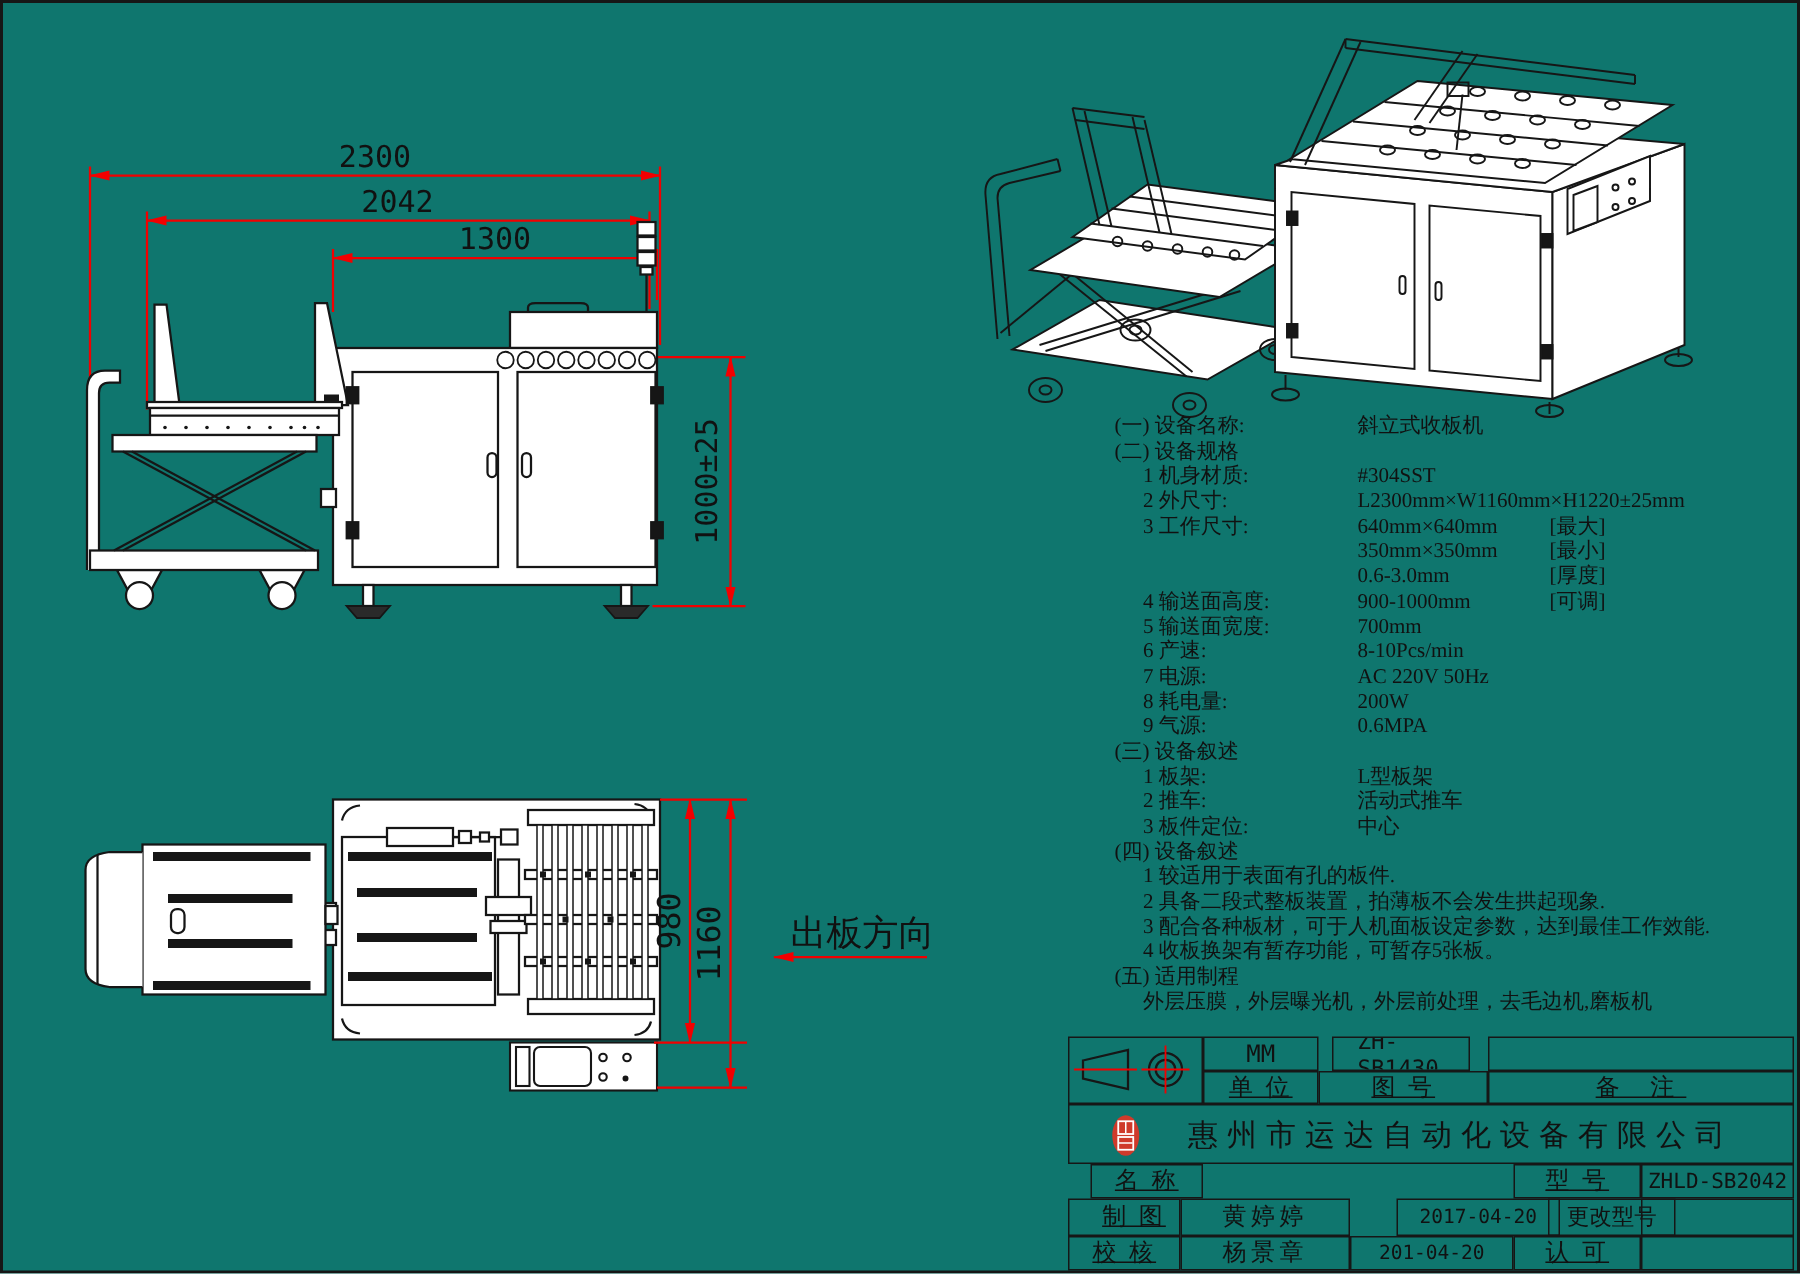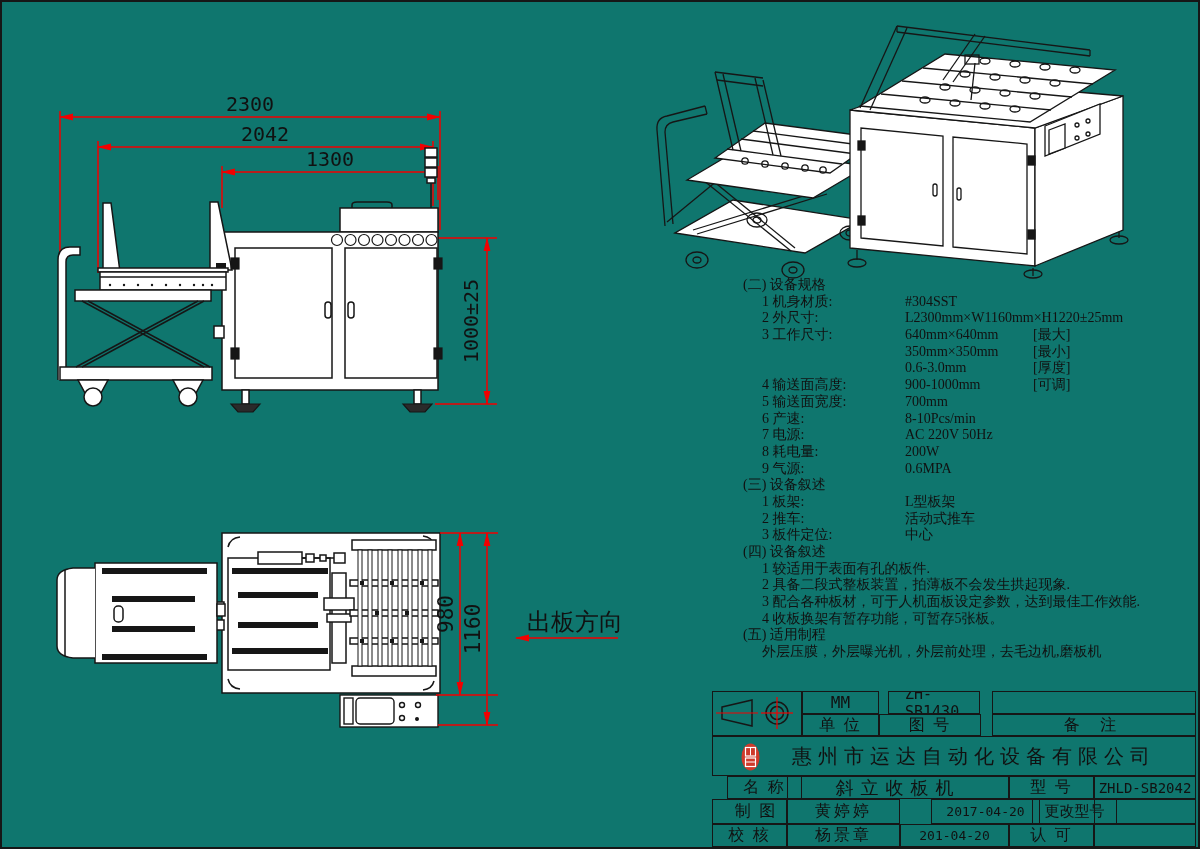--- a/index.html
+++ b/index.html
@@ -21,21 +21,21 @@
   .srow.itm .c1{min-width:143px;}
   .srow .c2{display:inline-block;min-width:128px;}
   .srow .c3{display:inline-block;}
 
   
   .titleblock{position:absolute;left:712px;top:691px;width:484px;height:156px;}
   .cell{position:absolute;border:1.5px solid #161616;box-sizing:border-box;
         display:flex;align-items:center;justify-content:center;
         font-family:"Liberation Sans",sans-serif;color:#111;overflow:hidden;}
   .mono{font-family:"DejaVu Sans Mono",monospace;}
-  .lab16{font-size:16px;letter-spacing:2px;}
+  .lab16{font-size:16px;letter-spacing:2px;text-decoration:underline;}
   .company{font-size:20px;letter-spacing:6px;font-weight:500;padding-left:40px;}
   .stamp{position:absolute;left:28px;top:6px;width:19px;height:28px;}
 </style>
 </head>
 <body>
 
 <div class="page">
   <div class="page-border"></div>
 
   <svg class="side-view" style="left:40px;top:90px;" width="480" height="345" viewBox="0 0 480 345">
@@ -315,20 +315,21 @@
         <polygon points="404,122 420,116 420,140 404,146" fill="#fff"></polygon>
         <circle cx="432" cy="117" r="2"></circle>
           <circle cx="443" cy="113" r="2"></circle>
         <circle cx="432" cy="130" r="2"></circle>
           <circle cx="443" cy="126" r="2"></circle>
       </g>
     </g>
   </svg>
 
   <div class="specs">
+    <div class="srow sec"><span class="c1">(一) 设备名称:</span><span class="c2">斜立式收板机</span></div>
     <div class="srow sec"><span class="c1">(二) 设备规格</span></div>
     <div class="srow itm"><span class="c1">1 机身材质:</span><span class="c2">#304SST</span></div>
     <div class="srow itm"><span class="c1">2 外尺寸:</span><span class="c2">L2300mm×W1160mm×H1220±25mm</span></div>
     <div class="srow itm"><span class="c1">3 工作尺寸:</span><span class="c2">640mm×640mm</span><span class="c3">[最大]</span></div>
     <div class="srow itm"><span class="c1"></span><span class="c2">350mm×350mm</span><span class="c3">[最小]</span></div>
     <div class="srow itm"><span class="c1"></span><span class="c2">0.6-3.0mm</span><span class="c3">[厚度]</span></div>
     <div class="srow itm"><span class="c1">4 输送面高度:</span><span class="c2">900-1000mm</span><span class="c3">[可调]</span></div>
     <div class="srow itm"><span class="c1">5 输送面宽度:</span><span class="c2">700mm</span></div>
     <div class="srow itm"><span class="c1">6 产速:</span><span class="c2">8-10Pcs/min</span></div>
     <div class="srow itm"><span class="c1">7 电源:</span><span class="c2">AC 220V 50Hz</span></div>
@@ -354,37 +355,36 @@
         <line x1="2" y1="20" x2="44" y2="20" stroke="#f20000" stroke-width="1.2"></line>
         <circle cx="63" cy="20" r="11" fill="none" stroke="#161616" stroke-width="1.5"></circle>
         <circle cx="63" cy="20" r="6.5" fill="none" stroke="#161616" stroke-width="1.5"></circle>
         <line x1="47" y1="20" x2="79" y2="20" stroke="#f20000" stroke-width="1.2"></line>
         <line x1="63" y1="4" x2="63" y2="36" stroke="#f20000" stroke-width="1.2"></line>
       </svg>
     </div>
     <div class="cell mono" style="left:90px;top:0;width:77px;height:23px;font-size:16px;">MM</div>
     <div class="cell lab16" style="left:90px;top:23px;width:77px;height:22px;">单 位</div>
     <div class="cell mono" style="left:176px;top:0;width:92px;height:23px;font-size:15px;padding-left:16px;">ZH-SB1430</div>
-    <div class="cell lab16" style="left:167px;top:23px;width:102px;height:22px;">图 号</div>
+    <div class="cell lab16" style="left:167px;top:23px;width:113px;height:22px;">图 号</div>
     <div class="cell" style="left:280px;top:0;width:204px;height:23px;"></div>
     <div class="cell lab16" style="left:280px;top:23px;width:204px;height:22px;letter-spacing:8px;">备 注</div>
 
     <div class="cell company" style="left:0;top:45px;width:484px;height:40px;">
       <svg class="stamp" viewBox="0 0 19 28">
         <ellipse cx="9.5" cy="14" rx="9" ry="13.5" fill="#cf3a2b"></ellipse>
         <rect x="4.5" y="4.5" width="10" height="8.5" fill="none" stroke="#fff" stroke-width="1.2"></rect>
         <rect x="4.5" y="15" width="10" height="8.5" fill="none" stroke="#fff" stroke-width="1.2"></rect>
         <line x1="9.5" y1="5" x2="9.5" y2="12.5" stroke="#fff" stroke-width="1"></line>
         <line x1="5" y1="19" x2="14" y2="19" stroke="#fff" stroke-width="1"></line>
       </svg>
       <span>惠州市运达自动化设备有限公司</span>
     </div>
 
     <div class="cell lab16" style="left:0;top:85px;width:75px;height:23px;margin-left:15px;">名 称</div>
-    <div class="cell cjk" style="left:75px;top:85px;width:222px;height:23px;font-size:18px;letter-spacing:7px;">斜立收板机</div>
     <div class="cell lab16" style="left:297px;top:85px;width:85px;height:23px;">型 号</div>
     <div class="cell mono" style="left:382px;top:85px;width:102px;height:23px;font-size:14px;">ZHLD-SB2042</div>
 
     <div class="cell lab16" style="left:0;top:108px;width:75px;height:25px;padding-left:13px;">制 图</div>
     <div class="cell cjk" style="left:75px;top:108px;width:113px;height:25px;font-size:16px;letter-spacing:3px;">黄婷婷</div>
     <div class="cell mono" style="left:188px;top:108px;width:109px;height:25px;font-size:13px;margin-left:31px;">2017-04-20</div>
     <div class="cell cjk" style="left:297px;top:108px;width:85px;height:25px;font-size:15px;margin-left:23px;">更改型号</div>
     <div class="cell" style="left:382px;top:108px;width:102px;height:25px;"></div>
 
     <div class="cell lab16" style="left:0;top:133px;width:75px;height:23px;">校 核</div>

